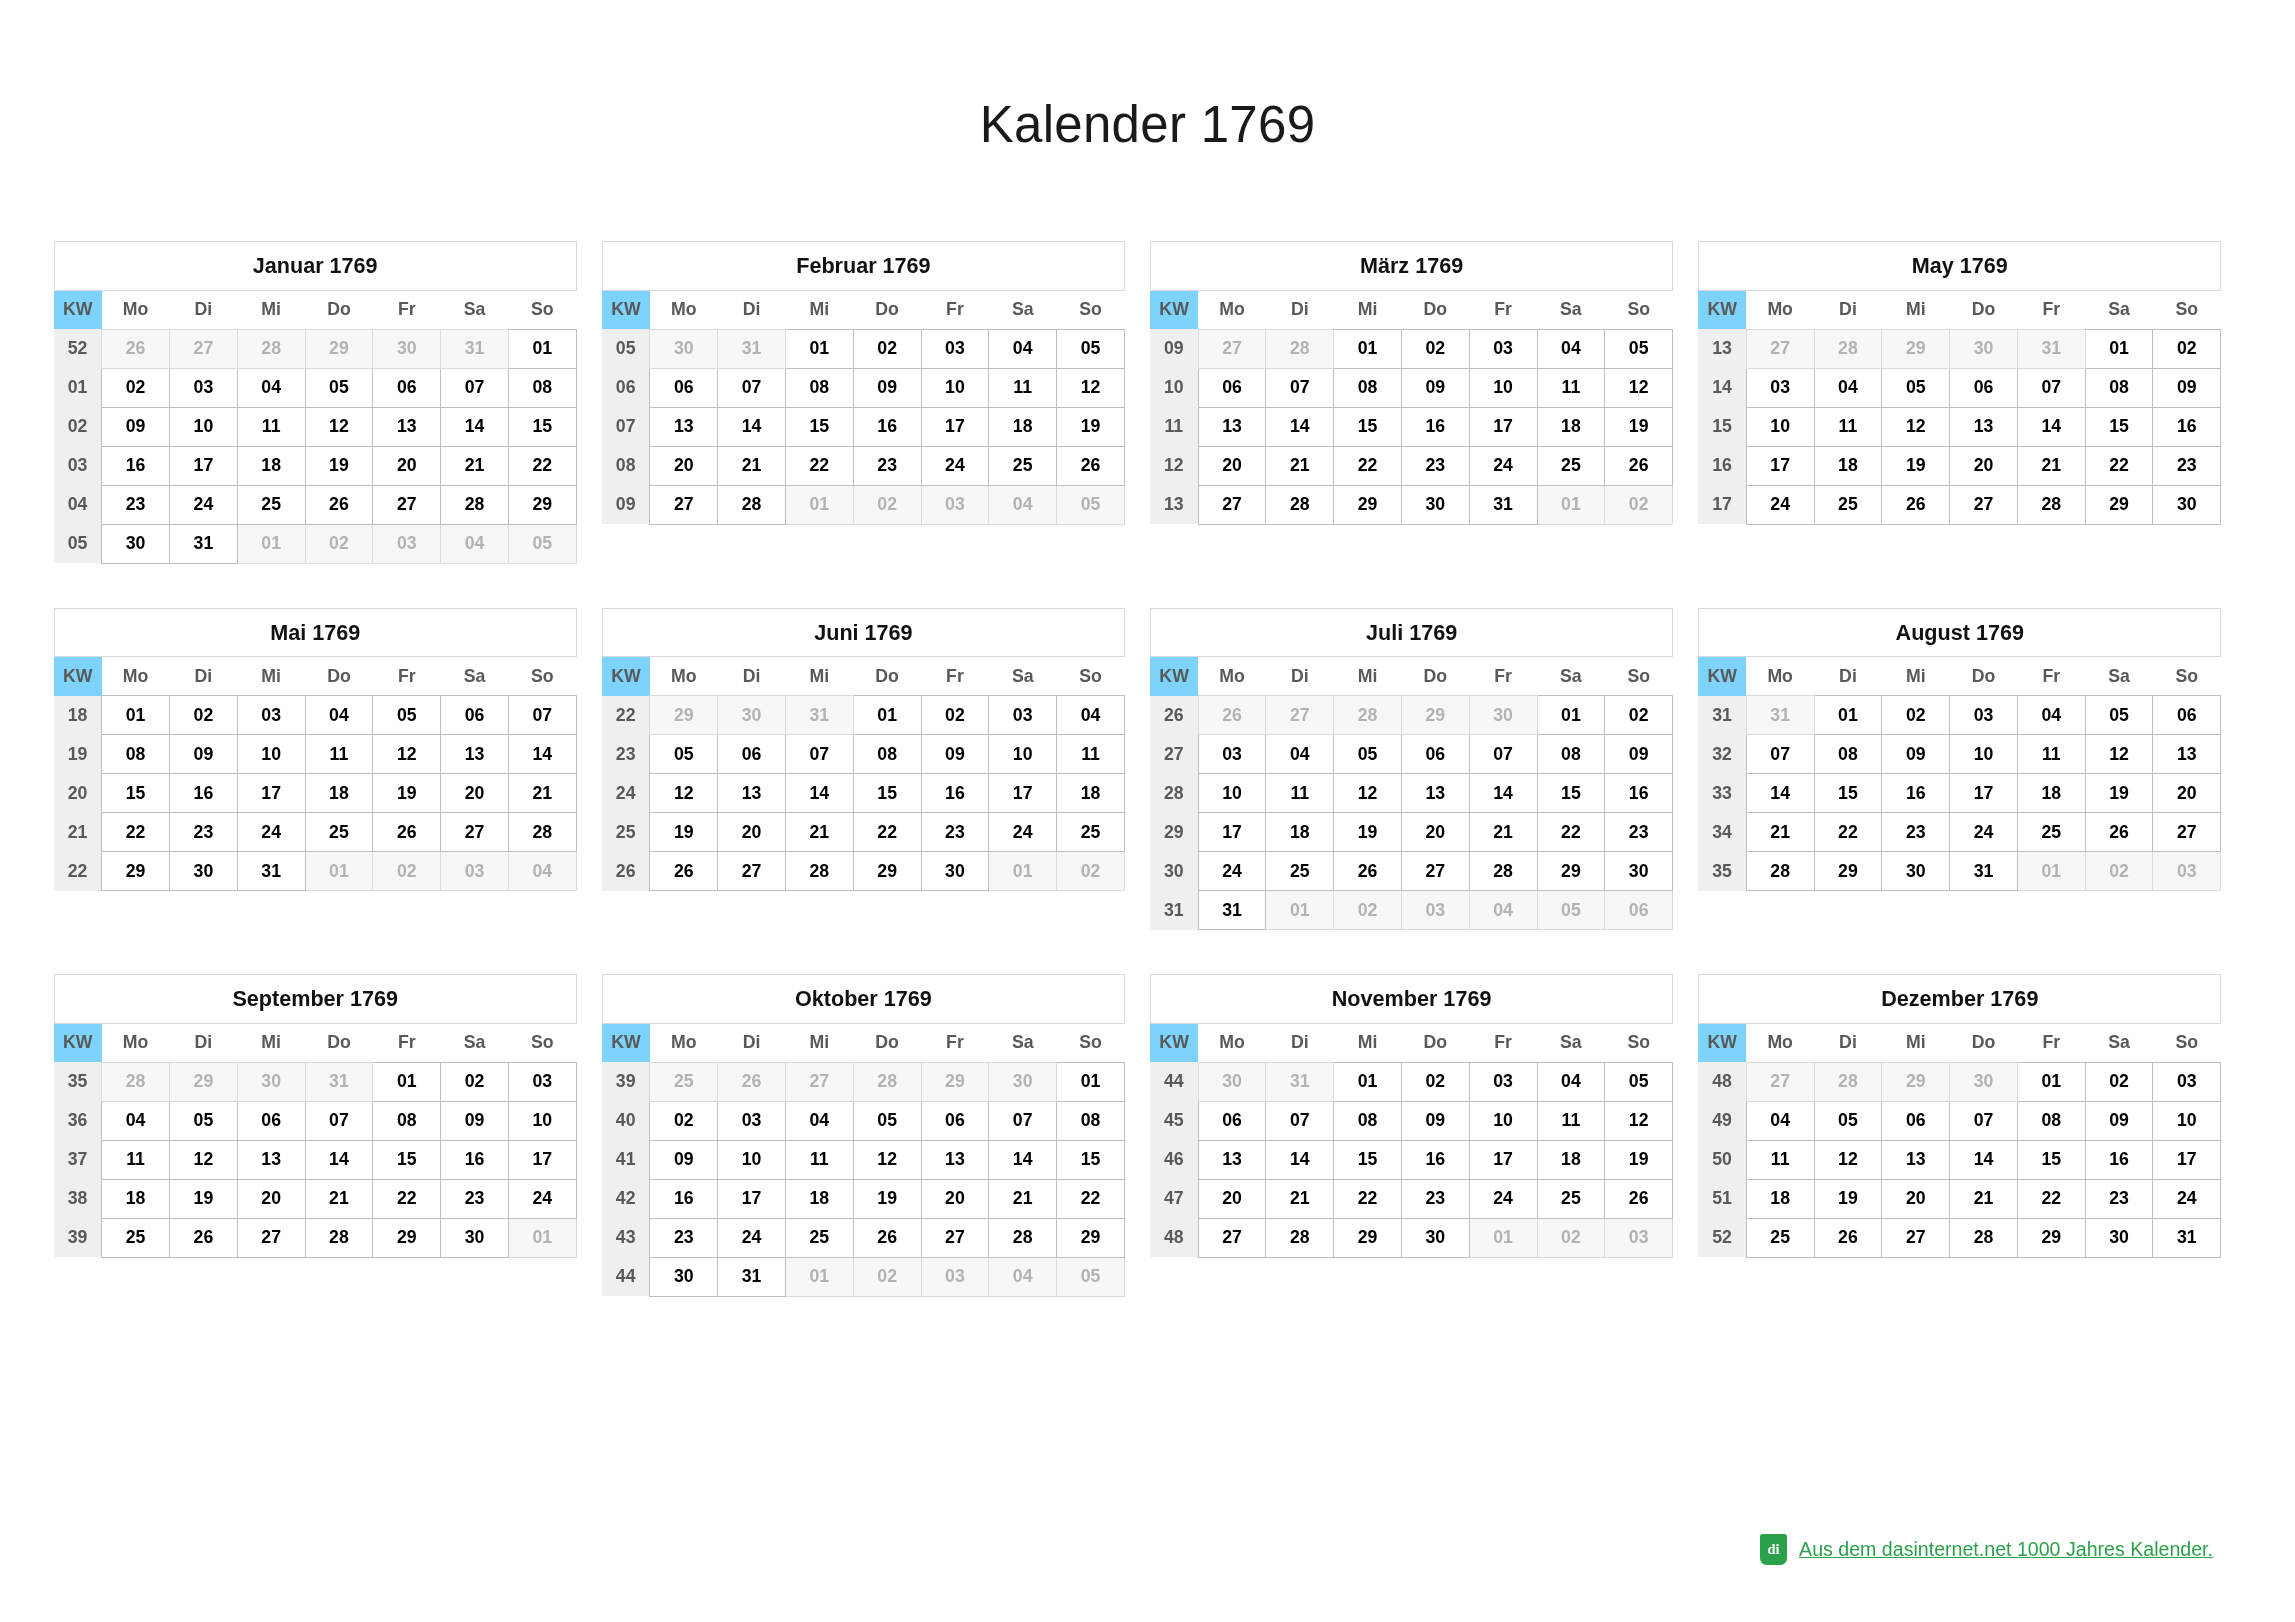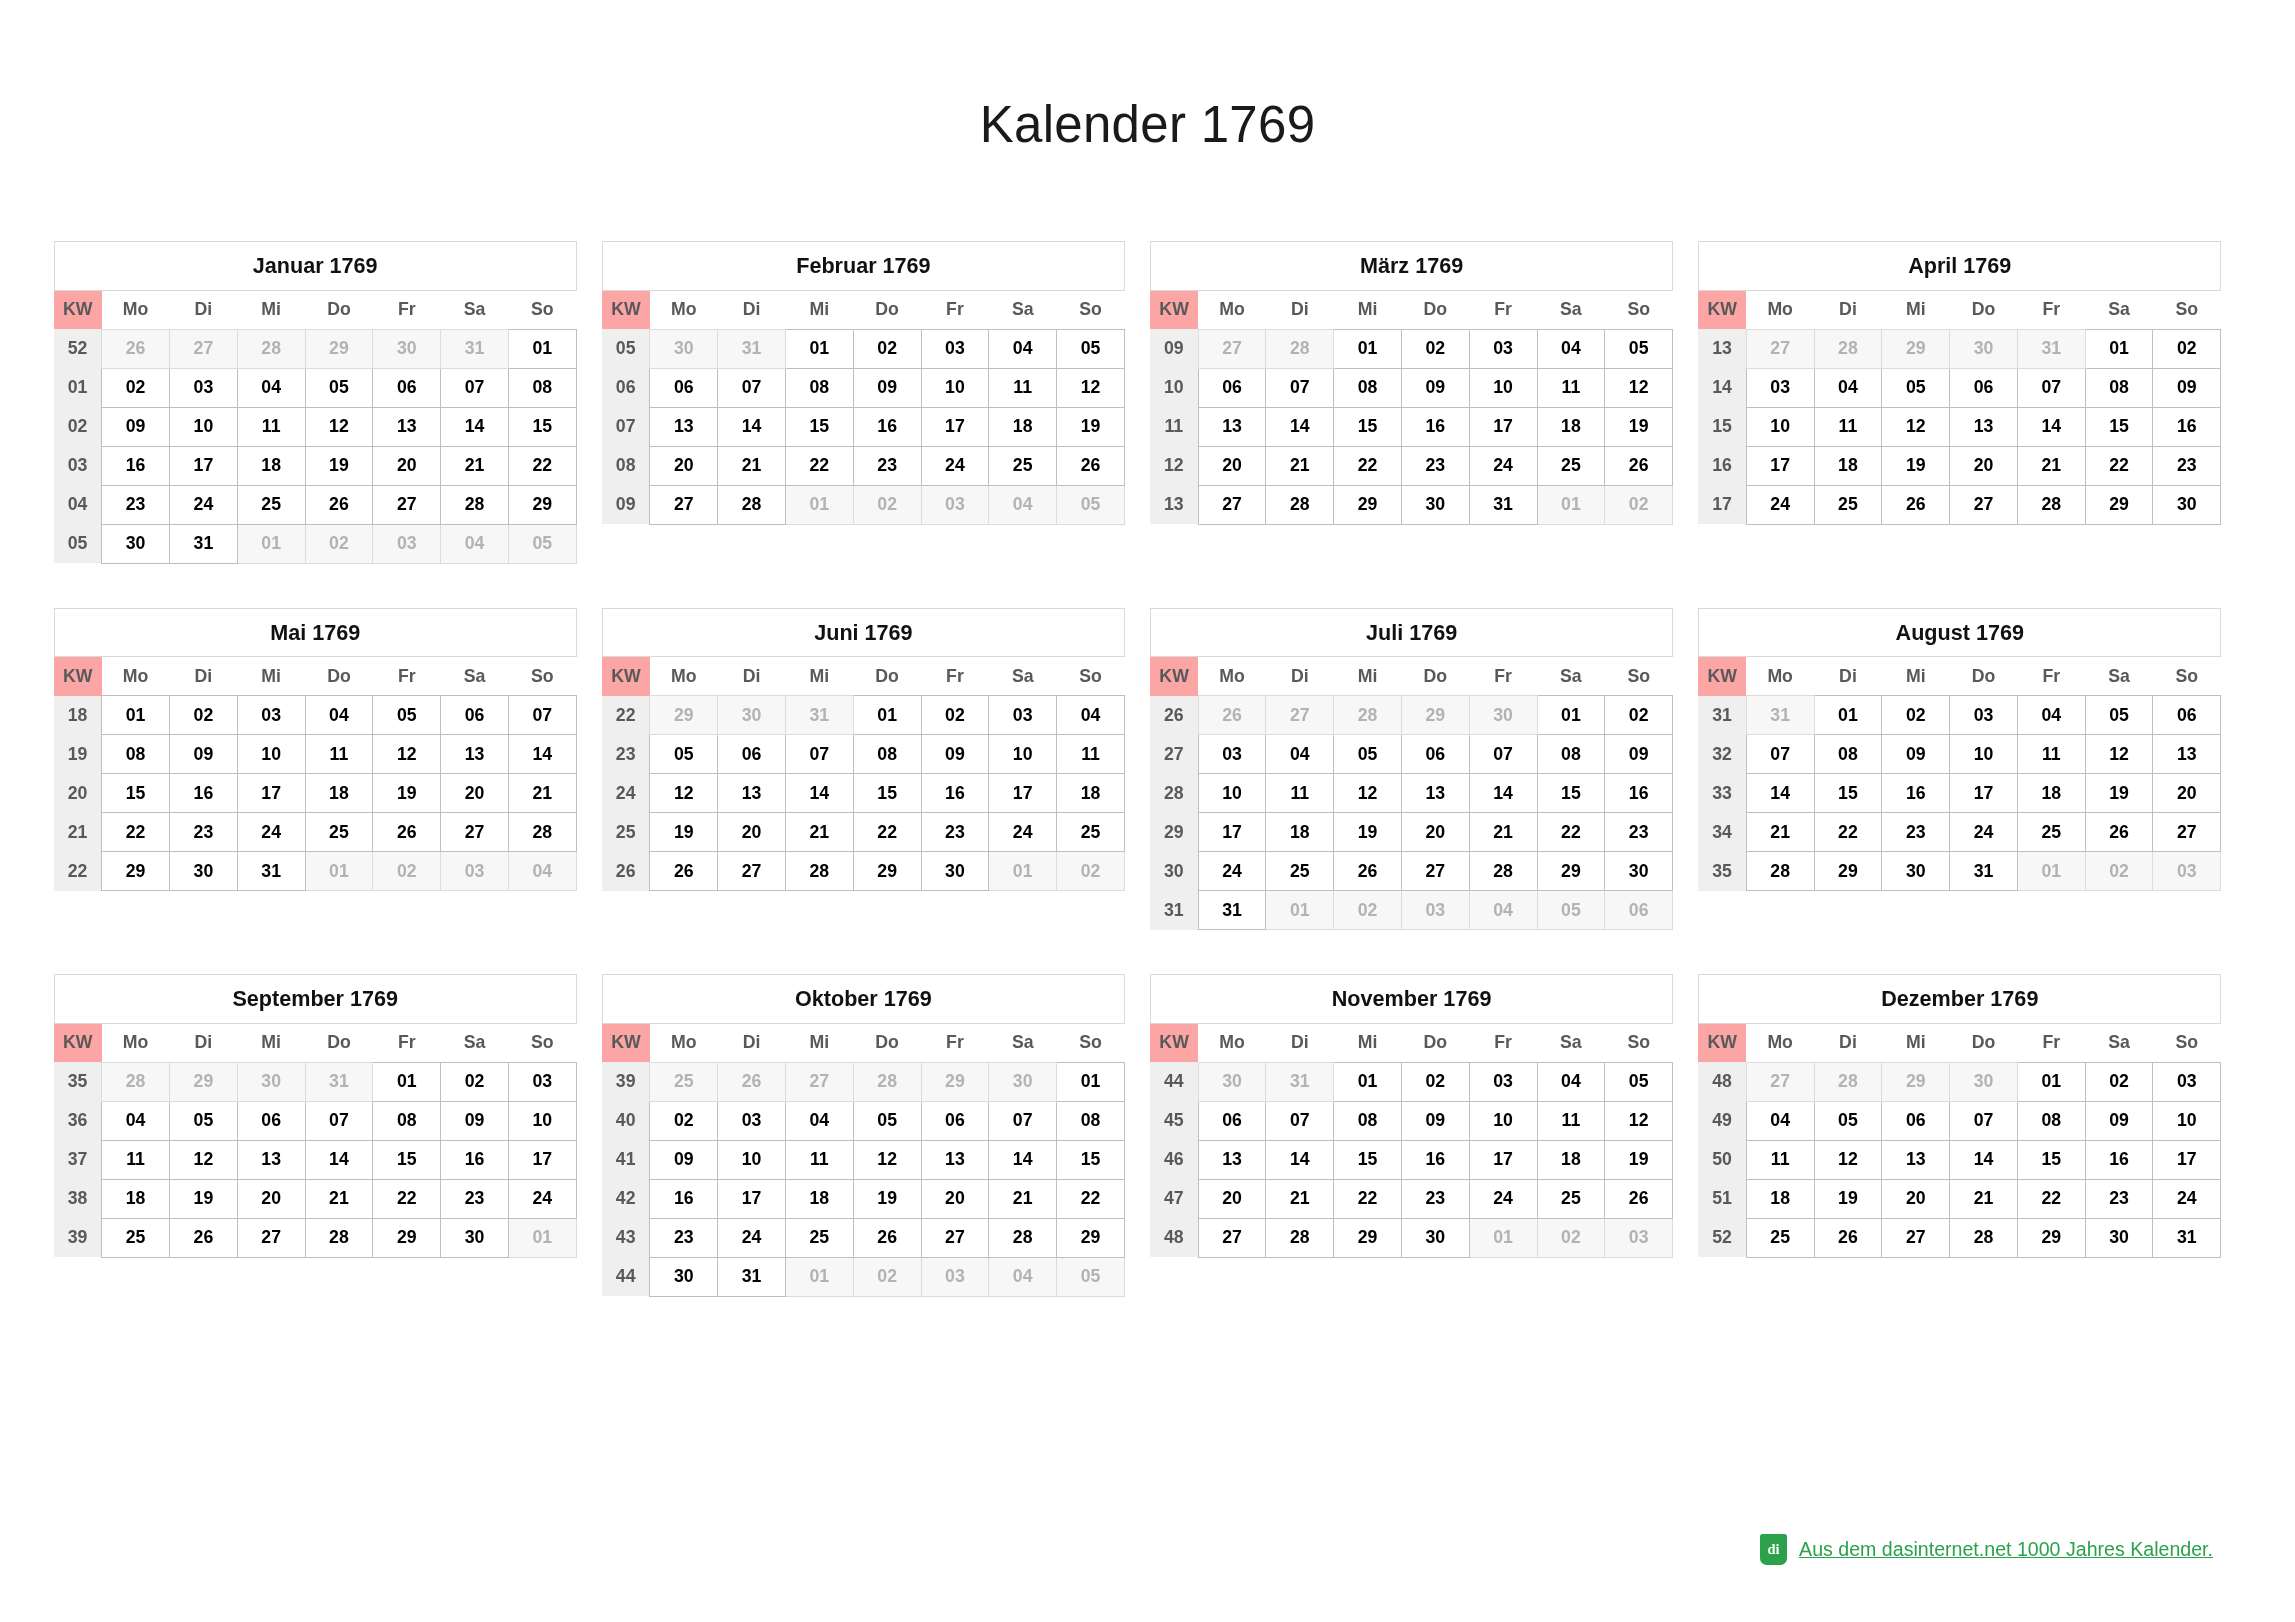--- a/index.html
+++ b/index.html
@@ -61,21 +61,21 @@
     font-weight: bold;
   }
   table.month-table th {
     color: #595959;
     font-weight: bold;
     font-size: 17.7px;
     background: #ffffff;
     border: none;
   }
   table.month-table th.kw-head {
-    background: #fca5a5;
+    background: #7dd3fc;
     color: #595959;
     margin-left: 32px;
   }
   col.kw-col { width: 48px; }
   td.kw-cell {
     background: #efefef;
     color: #595959;
     font-weight: bold;
     border: none;
   }
@@ -365,21 +365,21 @@
             <td class="day">29</td>
             <td class="day">30</td>
             <td class="day">31</td>
             <td class="day other">01</td>
             <td class="day other">02</td>
           </tr>
         </tbody>
       </table>
     </div>
     <div class="month-block">
-      <div class="month-header">April 1769</div>
+      <div class="month-header">May 1769</div>
       <table class="month-table">
         <colgroup>
           <col class="kw-col">
           <col>
           <col>
           <col>
           <col>
           <col>
           <col>
           <col>

